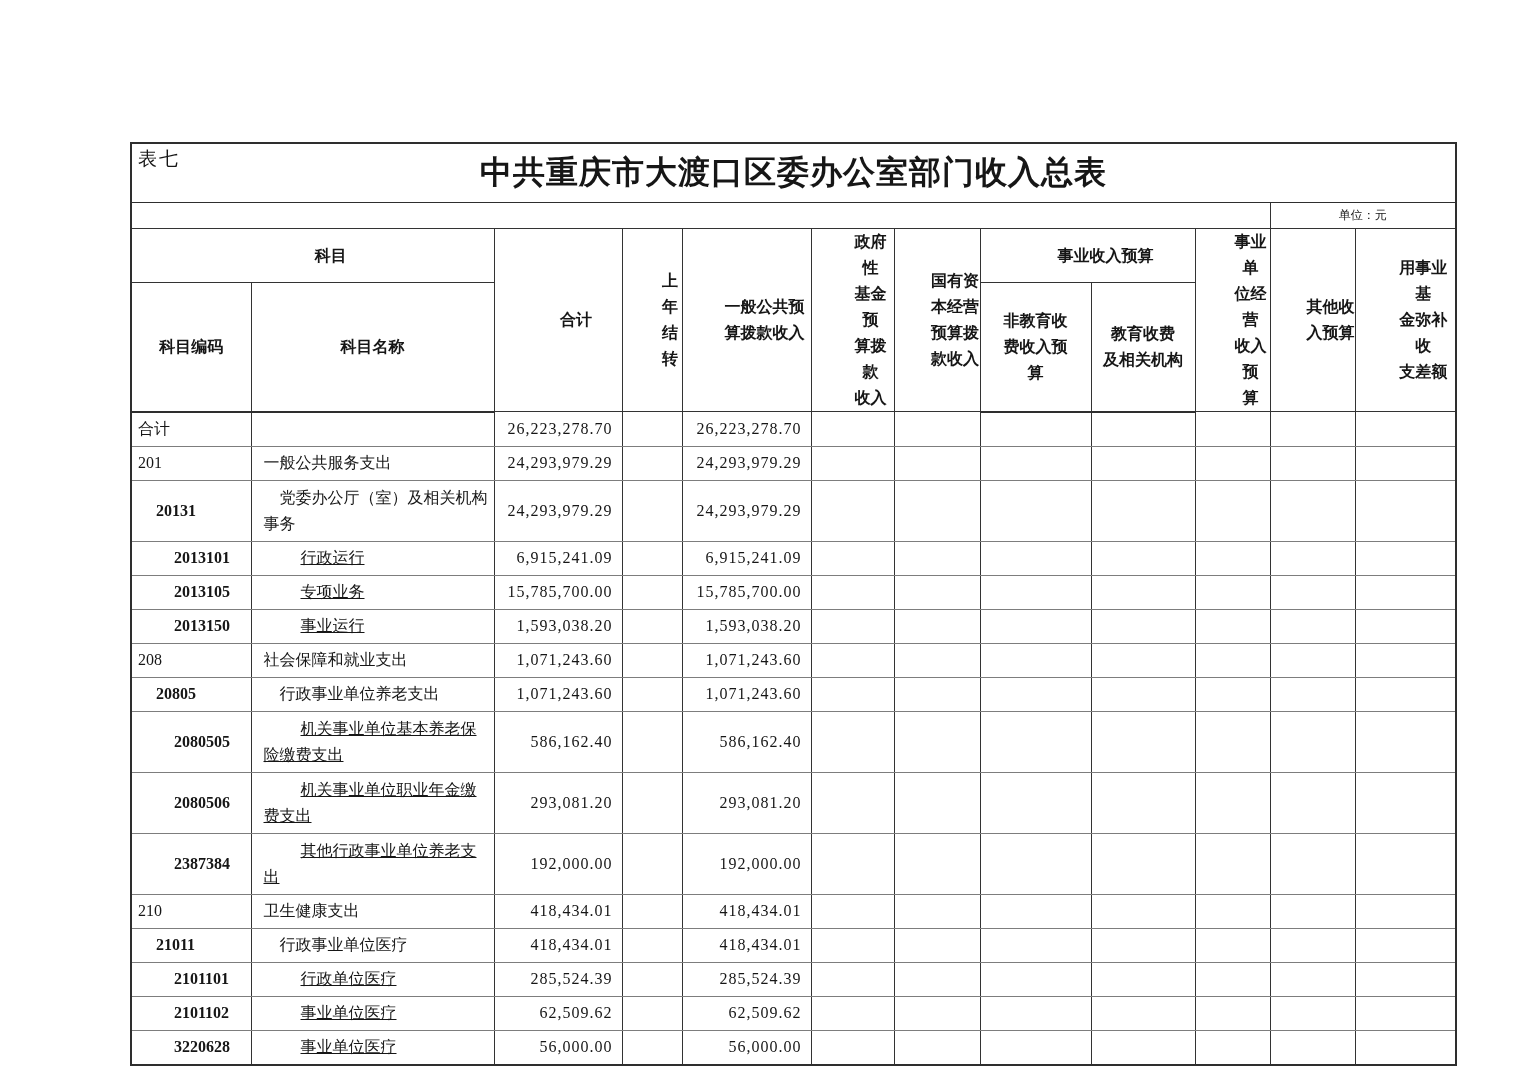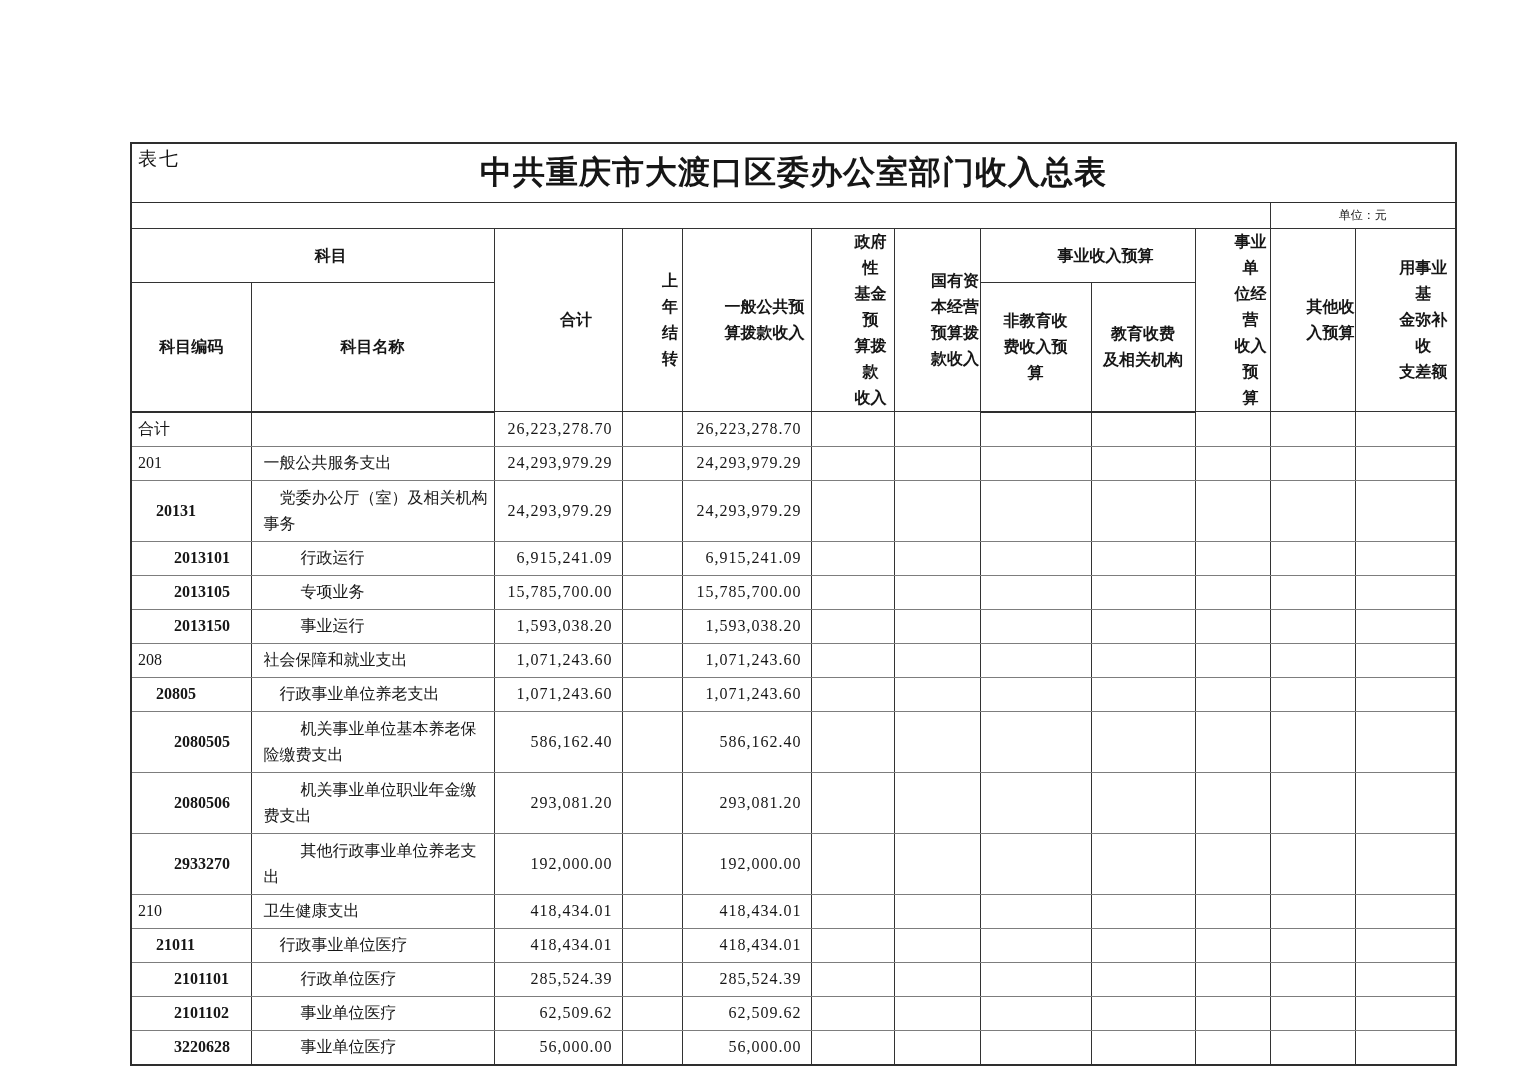--- a/index.html
+++ b/index.html
@@ -35,21 +35,21 @@
   .r-head-b td { height:82px; }
   .r-head-b td { border-bottom:2px solid #2e2e2e; }
   
   tbody td { font-size:16px; height:29px; line-height:26px; }
   tbody tr.tall td { height:56px; }
   .c-code { text-align:left; padding-left:6px; }
   .c-code.lvl2 { text-indent:18px;font-weight:bold; }
   .c-code.lvl3 { text-indent:36px;font-weight:bold; }
   .c-name { text-align:left; padding:2px 3px 2px 12px; white-space:pre-line; }
   .c-name.lvl2 { text-indent:16px; }
-  .c-name.lvl3 { text-indent:37px; }
+  .c-name.lvl3 { text-indent:37px;text-decoration:underline; }
   .c-num { text-align:right; padding-right:9px; letter-spacing:1px; }
 </style>
 </head>
 <body>
 
 <div class="sheet">
   <span class="sheet-label">表七</span>
 
   <table class="budget">
     <colgroup>
@@ -248,21 +248,21 @@
           <td class="c-num">293,081.20</td>
           <td class="c-num"></td>
           <td class="c-num"></td>
           <td class="c-num"></td>
           <td class="c-num"></td>
           <td class="c-num"></td>
           <td class="c-num"></td>
           <td class="c-num"></td>
         </tr>
         <tr class="tall">
-          <td class="c-code lvl3">2933270</td>
+          <td class="c-code lvl3">2387384</td>
           <td class="c-name lvl3">其他行政事业单位养老支
 出</td>
           <td class="c-num">192,000.00</td>
           <td class="c-num"></td>
           <td class="c-num">192,000.00</td>
           <td class="c-num"></td>
           <td class="c-num"></td>
           <td class="c-num"></td>
           <td class="c-num"></td>
           <td class="c-num"></td>

